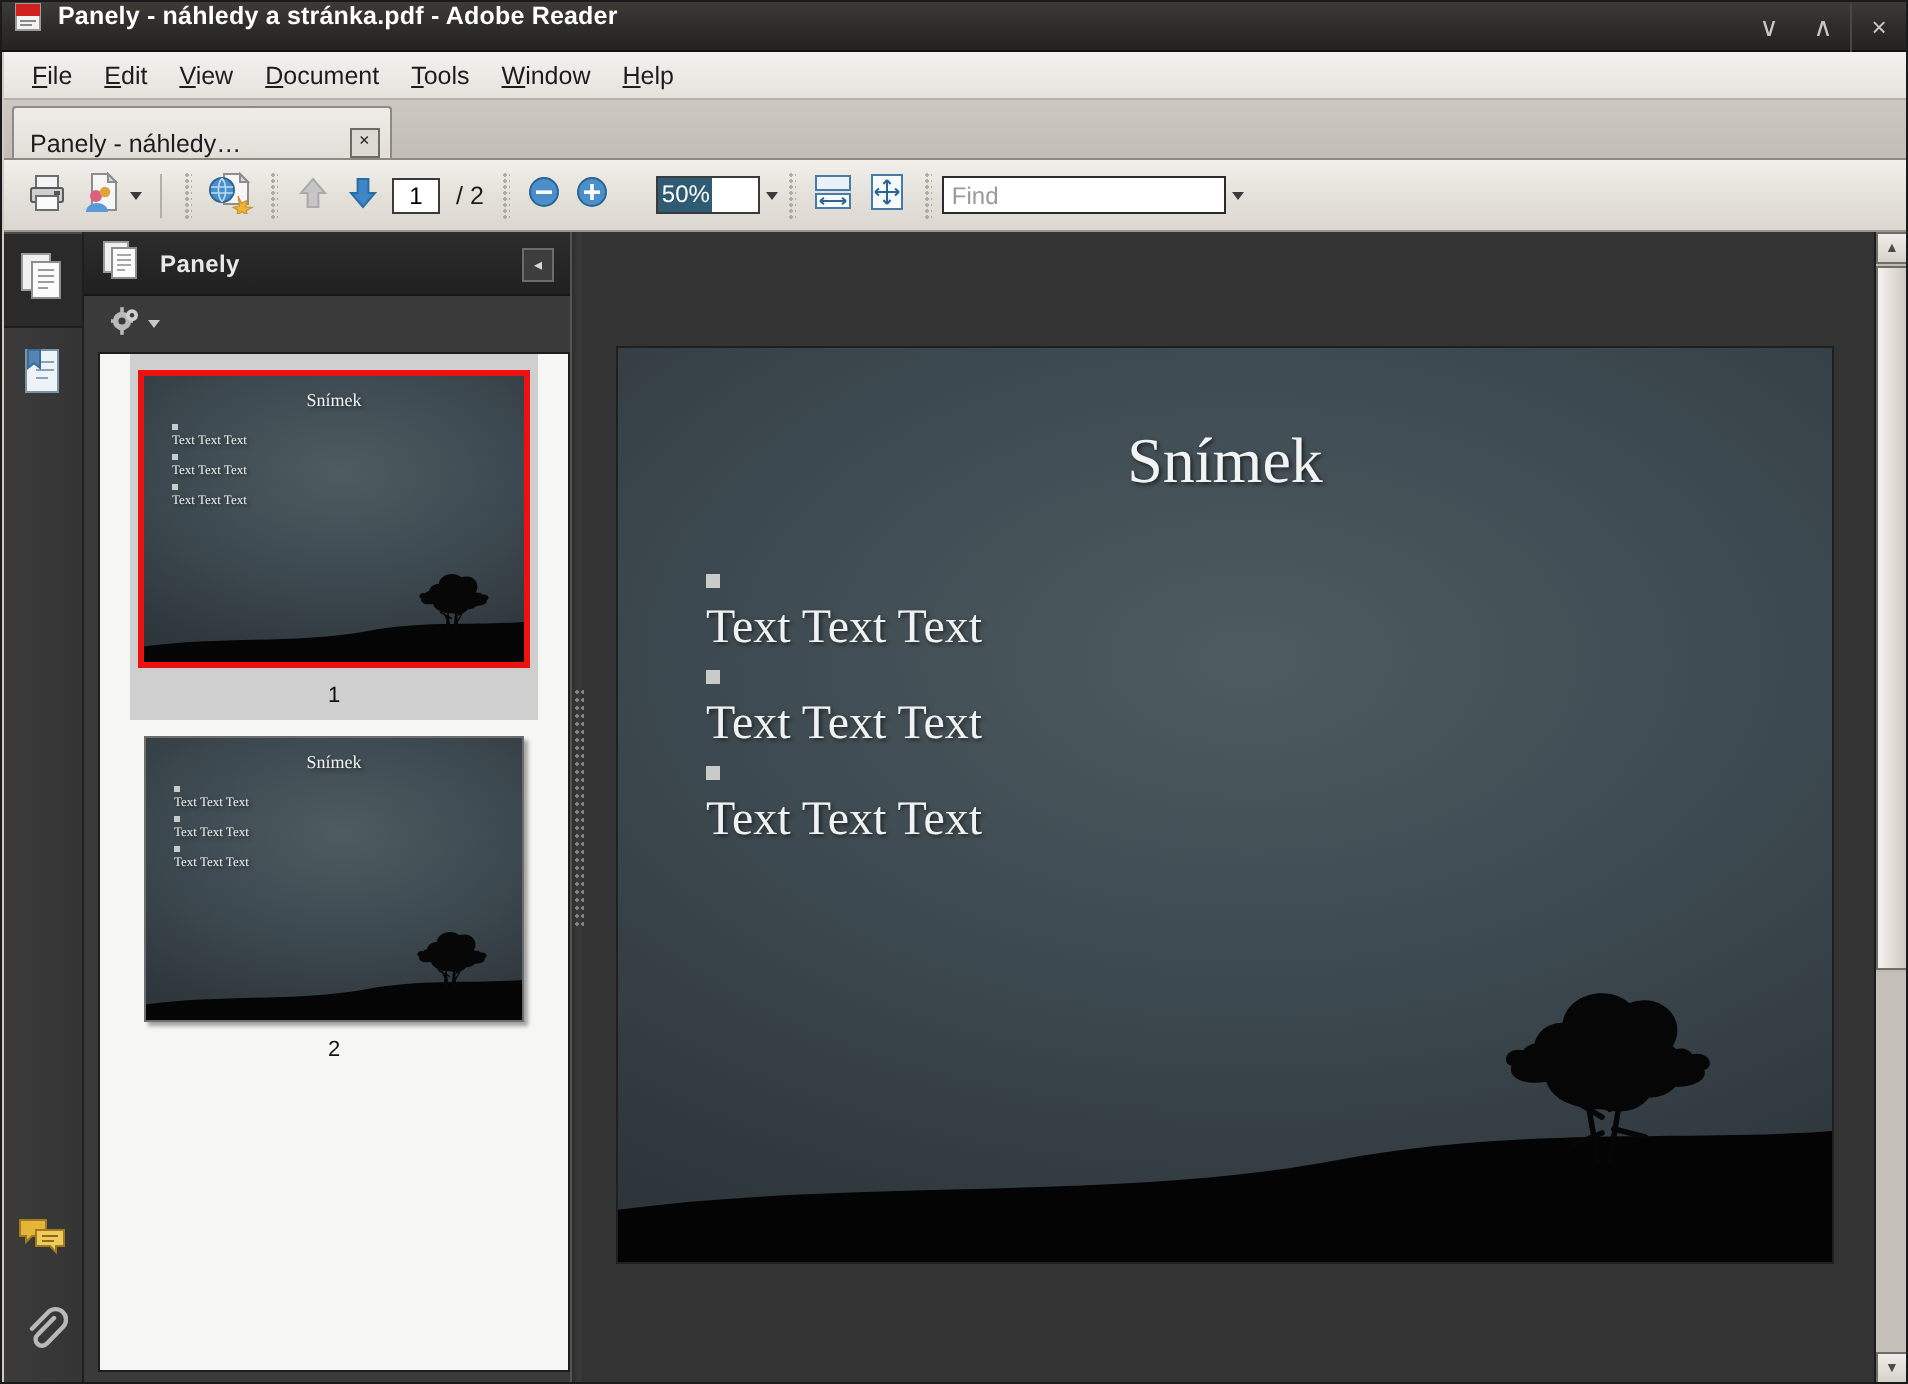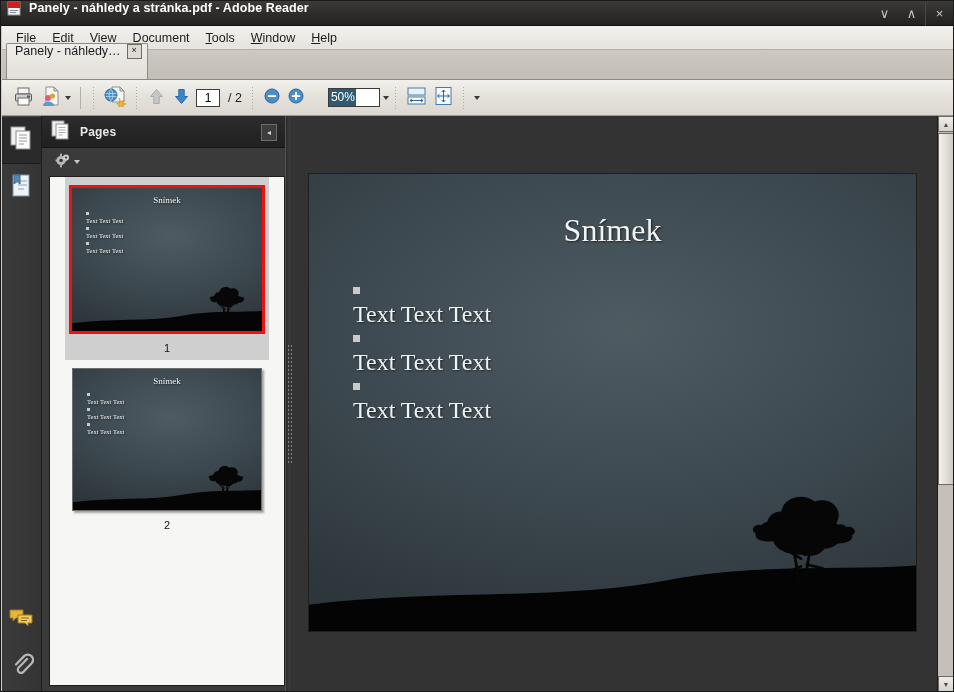--- a/index.html
+++ b/index.html
@@ -43,24 +43,24 @@
   .menubar .mi u{text-decoration:underline;}
 
   
   .tabbar{
     position:absolute;left:1px;top:49px;width:952px;height:30px;
     background:linear-gradient(180deg,#cdc9c2 0%,#c2bdb5 100%);
     border-bottom:1px solid #8e8a83;box-sizing:border-box;
     display:flex;align-items:flex-end;
   }
   .tab{
-    margin-left:4px;height:36px;display:flex;align-items:flex-start;
+    margin-left:4px;height:26px;display:flex;align-items:flex-end;
     background:linear-gradient(180deg,#efede9 0%,#e2dfd9 100%);
     border:1px solid #8e8a83;border-bottom:none;
-    border-radius:2px 2px 0 0;padding:0 5px 0 8px;box-sizing:border-box;
+    border-radius:2px 2px 0 0;padding:0 5px 0 8px;box-sizing:border-box;gap:48px;
   }
   .tab .tab-label{font-size:12.5px;color:#1c1c1c;white-space:nowrap;}
   .tab .tab-close{
     margin-left:6px;width:13px;height:13px;border:1px solid #6e6a64;
     background:#dddad4;color:#222;font-size:9px;line-height:11px;text-align:center;
   }
 
   
   .toolbar{
     position:absolute;left:1px;top:79px;width:952px;height:36px;
@@ -357,20 +357,23 @@
     <div class="tbtn">
       <span>
       <svg width="21" height="20" viewBox="0 0 21 20">
         <rect x="3" y="1.5" width="15" height="17" fill="#f5fafe" stroke="#4a7ba6"></rect>
         <path d="M10.5 4v12M4.5 10h12M10.5 4l-1.8 2M10.5 4l1.8 2M10.5 16l-1.8-2M10.5 16l1.8-2M4.5 10l2-1.8M4.5 10l2 1.8M16.5 10l-2-1.8M16.5 10l-2 1.8" stroke="#2d6492" fill="none" stroke-width="1"></path>
       </svg></span>
     </div>
 
     <div class="tb-grip"></div>
 
+    <div class="findbox">
+      <input type="text" placeholder="Find" style="">
+    </div>
     <span class="caret"></span>
   </div>
 
   <div class="body">
 
     <div class="rail">
       <div class="rbtn active">
         <span>
         <svg width="23" height="25" viewBox="0 0 23 25">
           <rect x="1" y="1" width="14" height="18" fill="#f0f0f0" stroke="#9b9b9b"></rect>
@@ -406,21 +409,21 @@
 
     <div class="panel">
       <div class="panel-header">
         <span style="margin-left:9px;display:block;">
           <svg width="19" height="21" viewBox="0 0 19 21">
             <rect x="1" y="1" width="12" height="15" fill="#f0f0f0" stroke="#9b9b9b"></rect>
             <rect x="5" y="4" width="12" height="15" fill="#fbfbfb" stroke="#8d8d8d"></rect>
             <path d="M7.5 7.5h7M7.5 10h7M7.5 12.5h7M7.5 15h4" stroke="#a6a6a6" stroke-width=".9"></path>
           </svg>
         </span>
-        <span class="ph-title">Pages</span>
+        <span class="ph-title">Panely</span>
         <div class="collapse-btn">
           <span style="color:#d6d6d6;font-size:8px;line-height:8px;">◂</span>
         </div>
       </div>
 
       <div class="panel-tools">
         <span>
           <svg width="17" height="17" viewBox="0 0 17 17">
             <circle cx="7" cy="8.5" r="4.6" fill="#b9b9b9"></circle>
             <circle cx="7" cy="8.5" r="1.8" fill="#3a3a3a"></circle>

